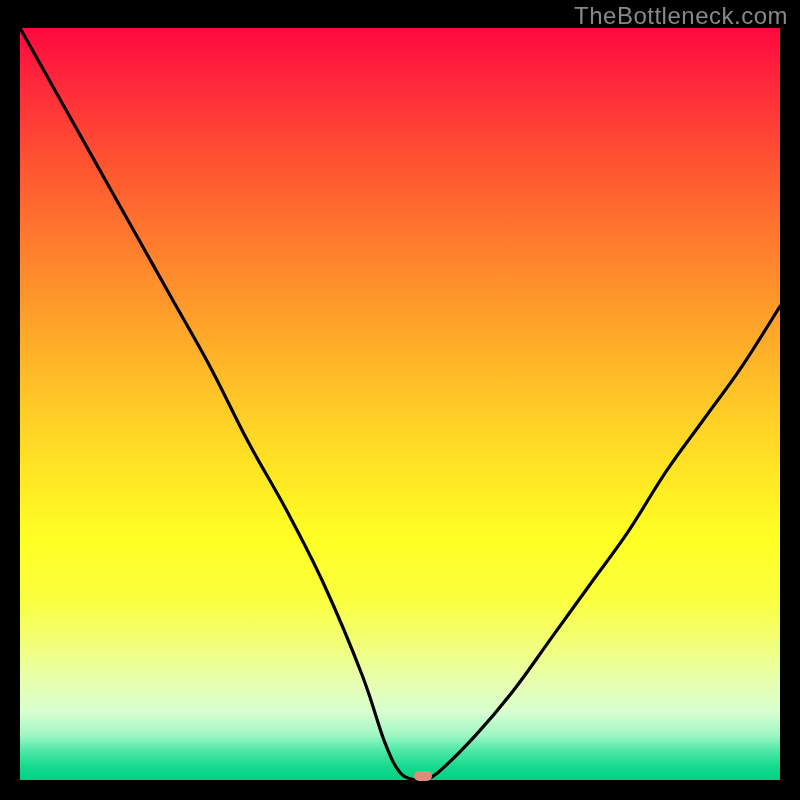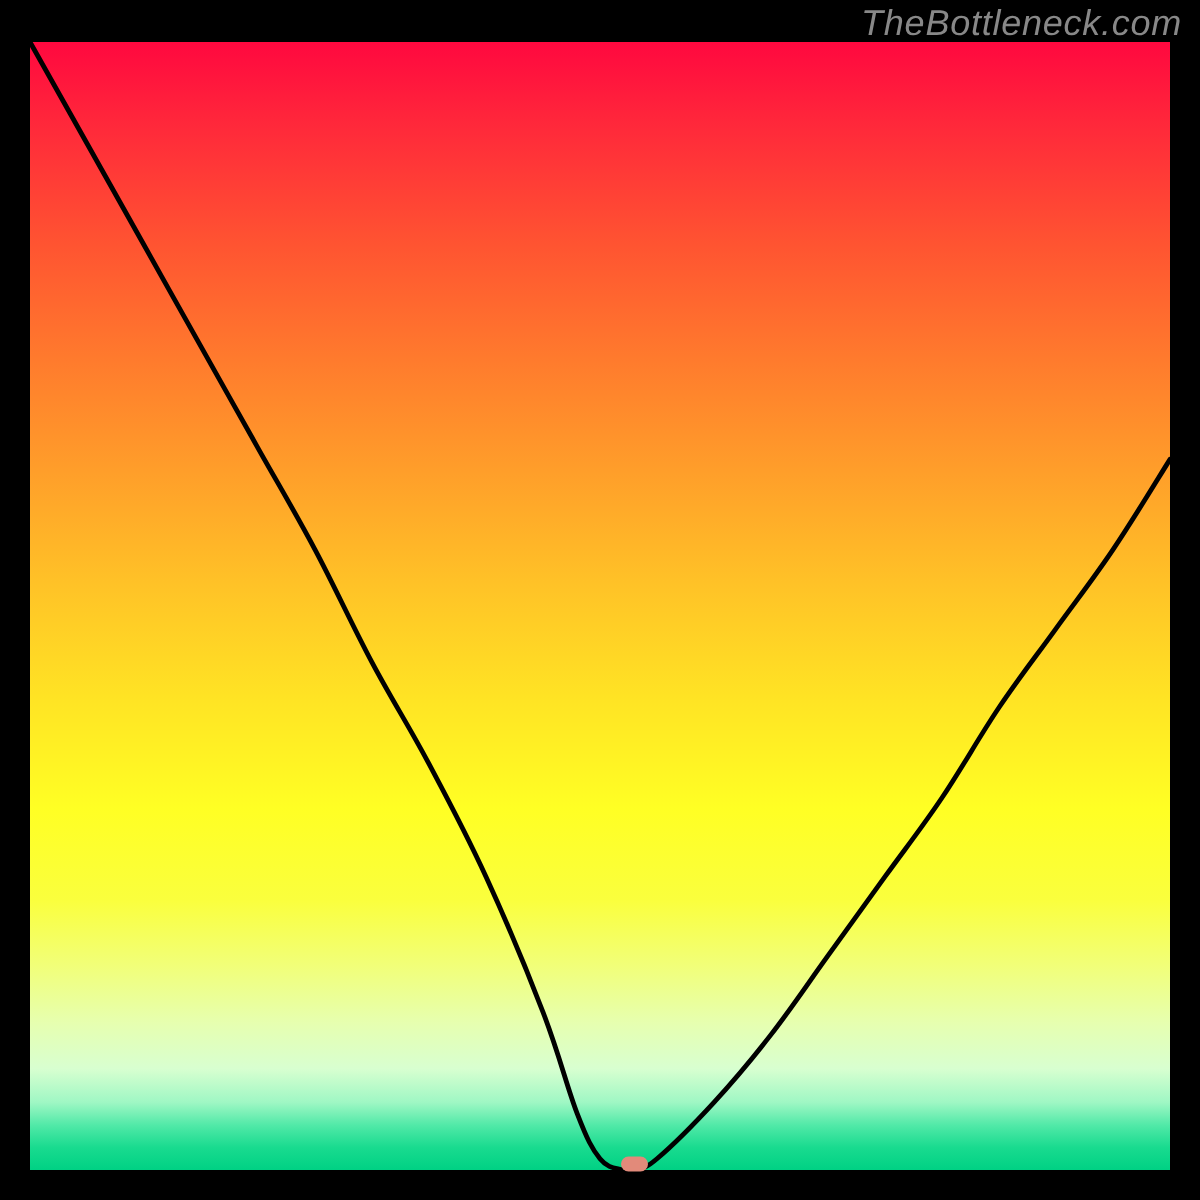--- a/index.html
+++ b/index.html
@@ -9,21 +9,20 @@
     height: 800px;
     background: #000;
     position: relative;
     font-family: Arial, sans-serif;
   }
   .outer {
     width: 800px;
     height: 800px;
     background: #000;
     position: relative;
-    font-style: italic;
   }
   .watermark {
     position: absolute;
     top: 2px;
     right: 12px;
     color: #888;
     font-size: 24px;
     font-weight: 500;
     letter-spacing: 0.5px;
     z-index: 10;

